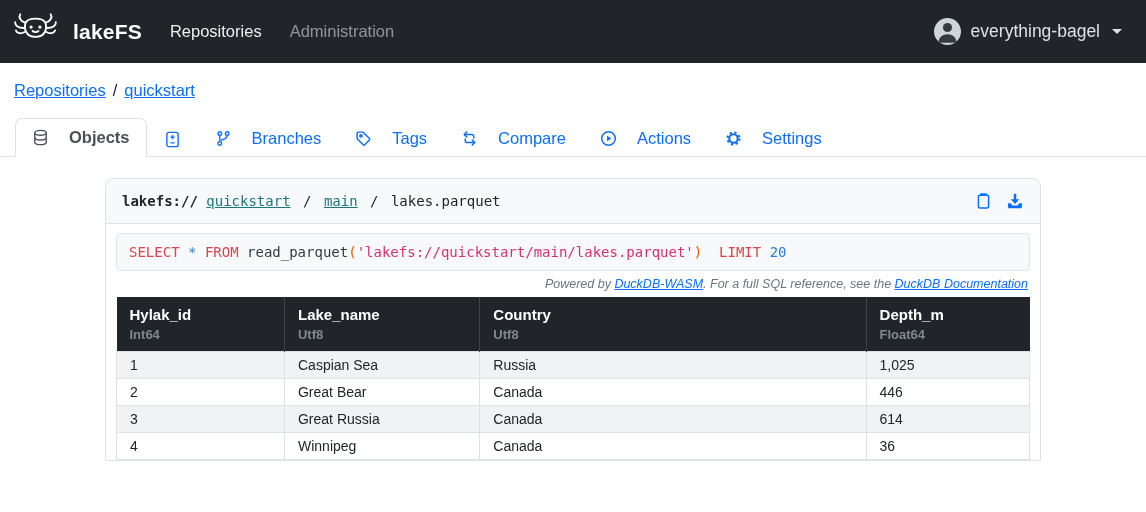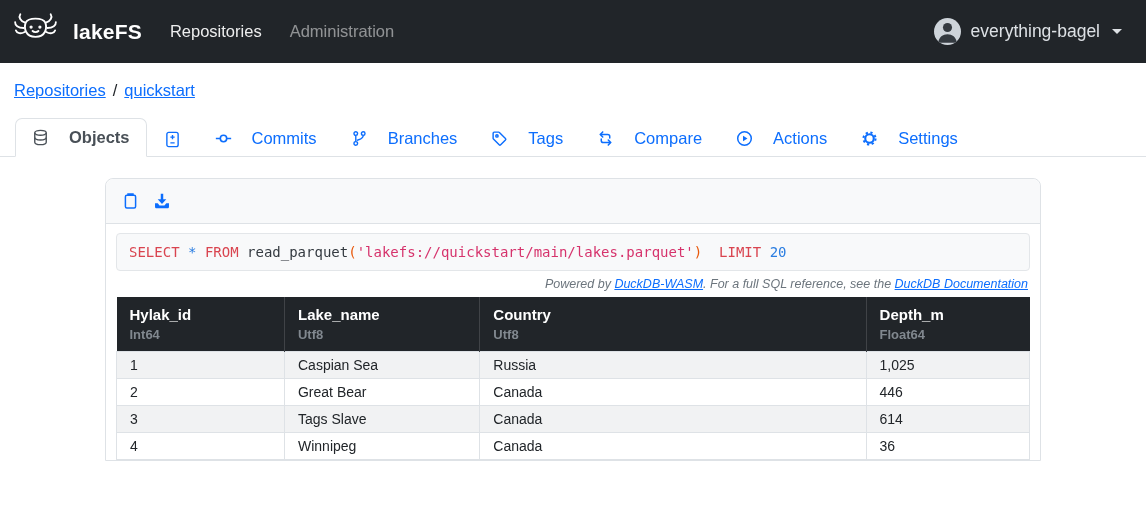--- a/index.html
+++ b/index.html
@@ -125,27 +125,20 @@
       </svg>
     <span>Objects</span>
   </a>
   <a class="tab" href="#">
     <svg width="17" height="17" viewBox="0 0 16 16" fill="none" stroke="currentColor" stroke-width="1.3">
         <rect x="2.7" y="1.3" width="10.6" height="13.4" rx="1.8"></rect>
         <path d="M8 3.8v4M6 5.8h4M6 11.2h4"></path>
       </svg>
   </a>
   <a class="tab" href="#">
-    <svg width="17" height="17" viewBox="0 0 16 16" fill="none" stroke="currentColor" stroke-width="1.5">
-        <circle cx="8" cy="8" r="3"></circle>
-        <path d="M.8 8h4.2M11 8h4.2"></path>
-      </svg>
-    <span>Commits</span>
-  </a>
-  <a class="tab" href="#">
     <svg width="17" height="17" viewBox="0 0 16 16" fill="none" stroke="currentColor" stroke-width="1.3">
         <circle cx="4.5" cy="3.4" r="1.7"></circle>
         <circle cx="4.5" cy="12.6" r="1.7"></circle>
         <circle cx="11.5" cy="3.4" r="1.7"></circle>
         <path d="M4.5 5.1v5.8M11.5 5.1c0 3.2-3.5 3.6-6 4.7"></path>
       </svg>
     <span>Branches</span>
   </a>
   <a class="tab" href="#">
     <svg width="17" height="17" viewBox="0 0 16 16" fill="none" stroke="currentColor" stroke-width="1.35">
@@ -172,20 +165,28 @@
     <svg width="17" height="17" viewBox="0 0 16 16" fill="none" stroke="currentColor">
         <circle cx="8" cy="8" r="4" stroke-width="2"></circle>
         <circle cx="8" cy="8" r="5.7" stroke-width="1.9" stroke-dasharray="2.1 2.4"></circle>
       </svg>
     <span>Settings</span>
   </a>
 </div>
 
 <div class="card">
   <div class="card-header">
+    <div class="path">
+      <span class="scheme">lakefs://</span>
+      <a href="#">quickstart</a>
+      <span class="sep">/</span>
+      <a href="#">main</a>
+      <span class="sep">/</span>
+      <span>lakes.parquet</span>
+    </div>
     <div class="header-actions">
       <button class="icon-btn">
         <svg width="17" height="18" viewBox="0 0 16 16" fill="none" stroke="currentColor" stroke-width="1.4">
             <rect x="3.2" y="2.6" width="9.6" height="12" rx="1.4"></rect>
             <path d="M5.7 2.6V1.5h4.6v1.1" stroke-width="1.5"></path>
           </svg>
       </button>
       <button class="icon-btn">
         <svg width="18" height="18" viewBox="0 0 16 16" fill="currentColor">
             <path d="M6.9 1.5h2.2v5h2.7L8 10.6 4.2 6.5h2.7z"></path>
@@ -238,21 +239,21 @@
             <td>1,025</td>
           </tr>
           <tr>
             <td>2</td>
             <td>Great Bear</td>
             <td>Canada</td>
             <td>446</td>
           </tr>
           <tr>
             <td>3</td>
-            <td>Tags Slave</td>
+            <td>Great Russia</td>
             <td>Canada</td>
             <td>614</td>
           </tr>
           <tr>
             <td>4</td>
             <td>Winnipeg</td>
             <td>Canada</td>
             <td>36</td>
           </tr>
         </tbody>

